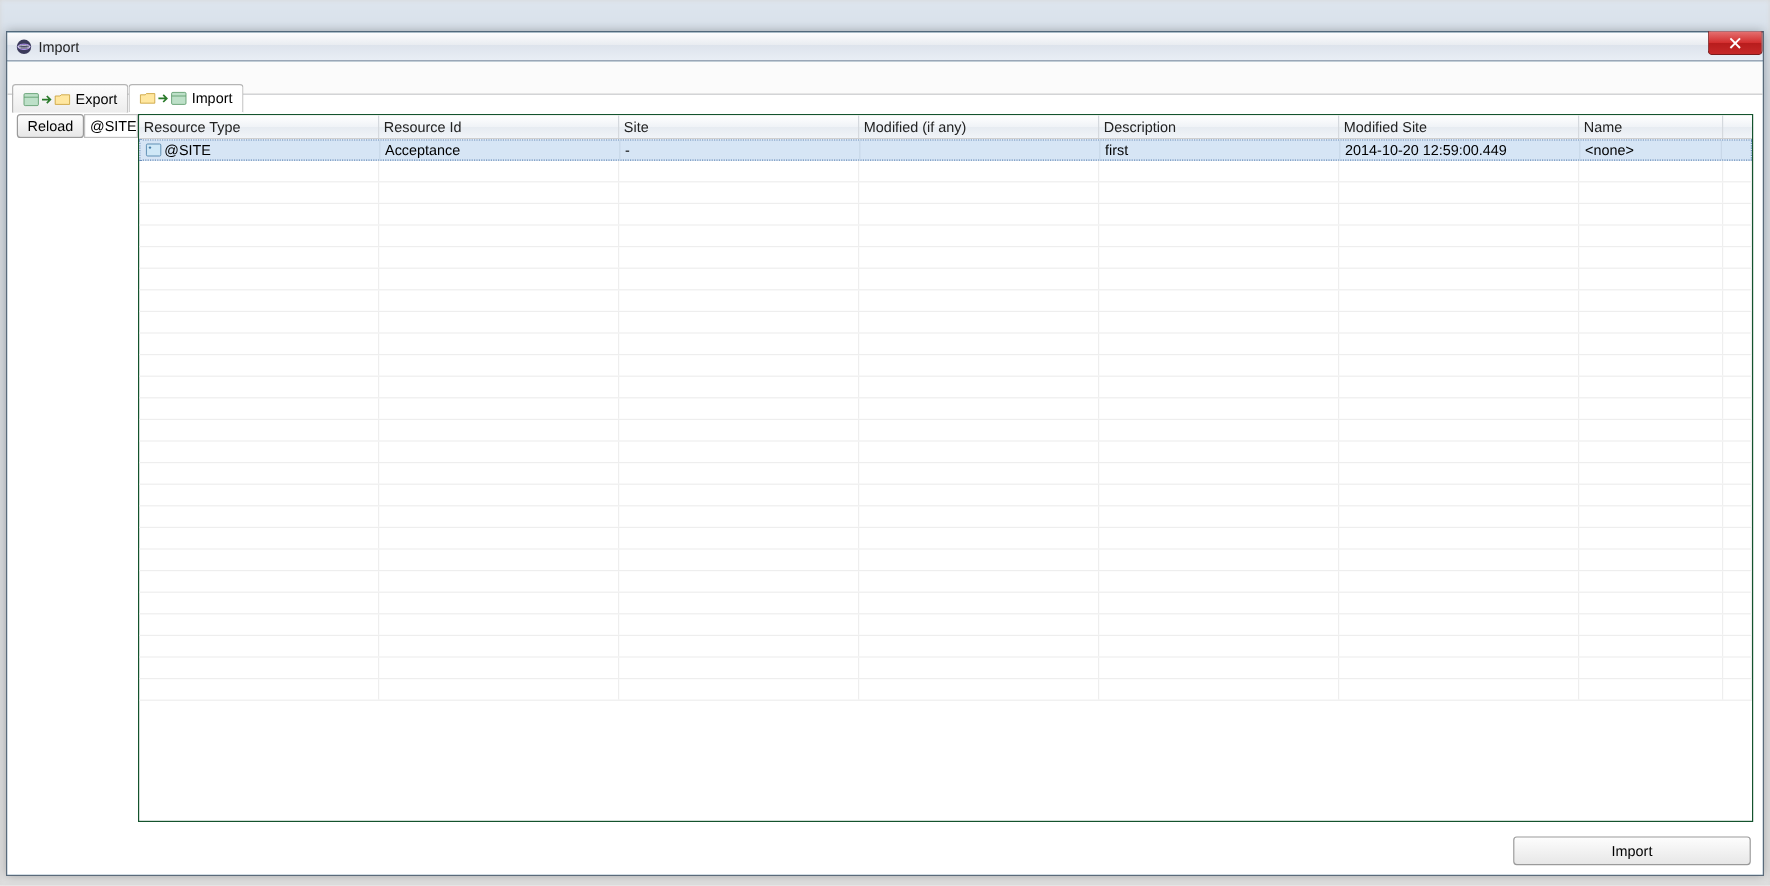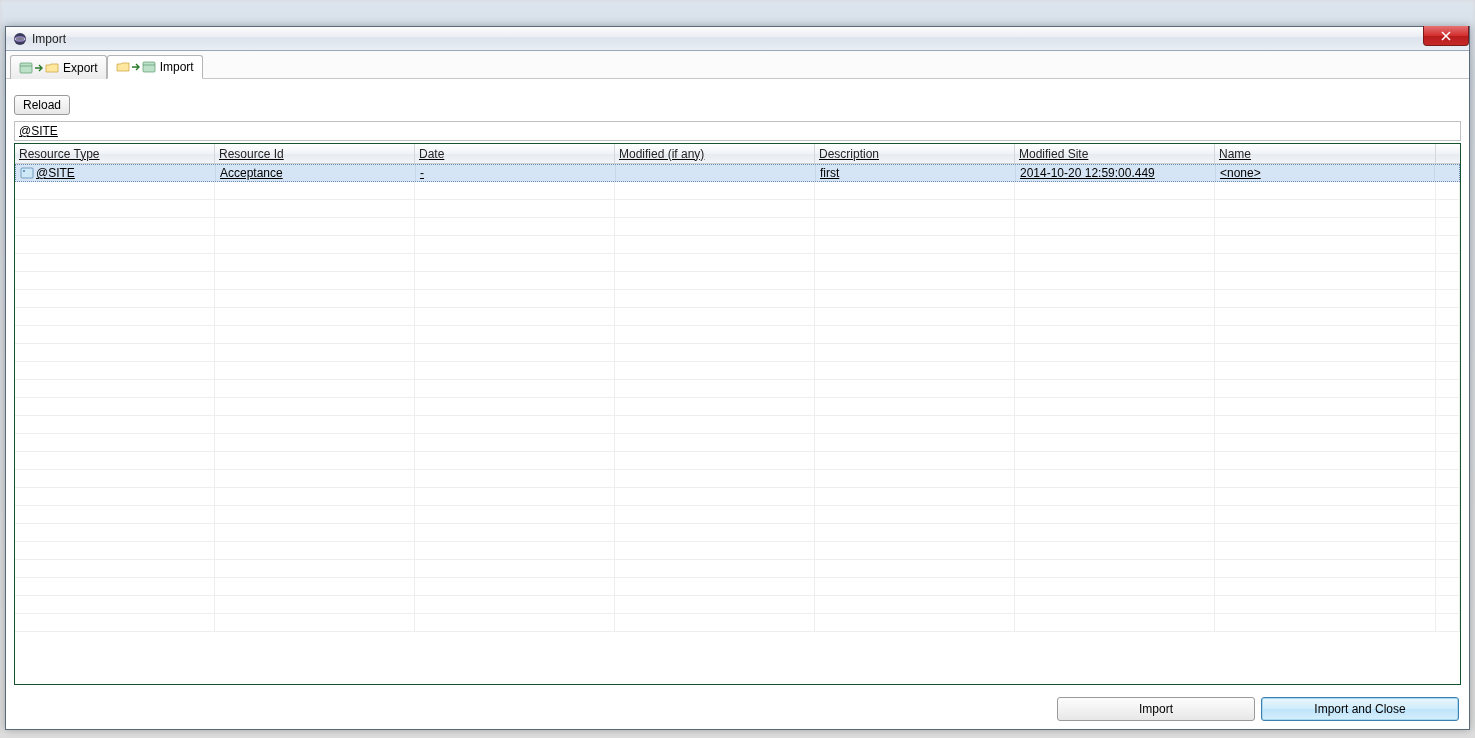--- a/index.html
+++ b/index.html
@@ -75,41 +75,40 @@
   height: 24px;
   border: 1px solid #b5b5b5;
   border-bottom: none;
   background: linear-gradient(to bottom, #fdfdfd, #ececec);
   display: flex;
   align-items: center;
   padding: 0 8px;
   gap: 4px;
   border-radius: 3px 3px 0 0;
   position: relative;
-  top: 1px;
+  top: 16px;
 }
 .tab.active {
   background: #fff;
   border-bottom: 1px solid #fff;
   z-index: 2;
 }
 .tab-icons { display: flex; align-items: center; gap: 1px; }
 .content-area {
   flex: 1;
   background: #fff;
   display: flex;
   flex-direction: column;
   padding: 0;
 }
 .inner-panel {
   flex: 1;
   margin: 16px 8px 4px 8px;
   display: flex;
-  flex-direction: column;
-  text-decoration: underline;
+  flex-direction: row;
 }
 .reload-row {
   margin-bottom: 6px;
   padding-left: 0;
 }
 .btn-reload {
   padding: 2px 8px;
   background: linear-gradient(to bottom, #fdfdfd, #e7e7e7);
   border: 1px solid #9a9a9a;
   border-radius: 3px;
@@ -281,21 +280,21 @@
         <button class="btn-reload">Reload</button>
       </div>
       <div class="filter-row">
         <span>@SITE</span>
       </div>
 
       <div class="table-wrap">
         <div class="thead-row">
           <div class="th col0">Resource Type</div>
           <div class="th col1">Resource Id</div>
-          <div class="th col2">Date</div>
+          <div class="th col2">Site</div>
           <div class="th col3">Modified (if any)</div>
           <div class="th col4">Description</div>
           <div class="th col5">Modified Site</div>
           <div class="th col6">Name</div>
           <div class="th colspacer"></div>
         </div>
         <div class="tbody">
           <div class="tr selected">
             <div class="td col0">
               <svg class="row-icon" viewBox="0 0 14 14">
@@ -562,16 +561,15 @@
               <div class="td col6"></div>
               <div class="td colspacer"></div>
             </div>
         </div>
       </div>
 
     </div>
 
     <div class="footer-row">
       <button class="footer-btn">Import</button>
-      <button class="footer-btn primary">Import and Close</button>
     </div>
   </div>
 </div>
 
 </body></html>

